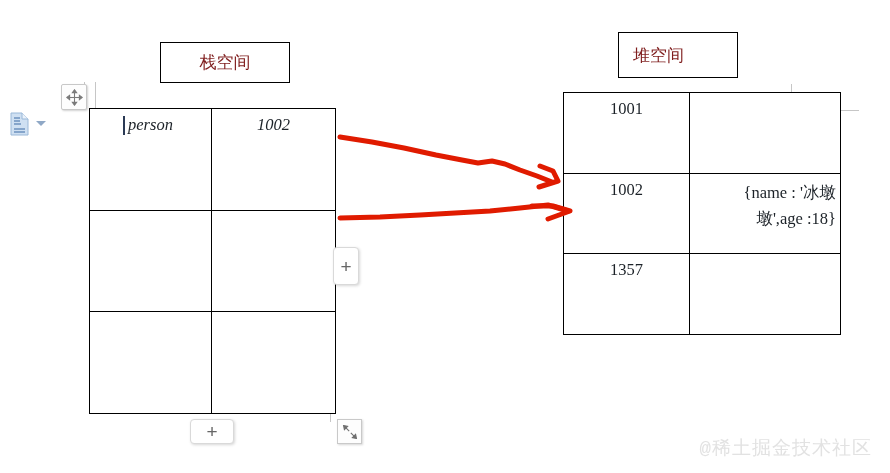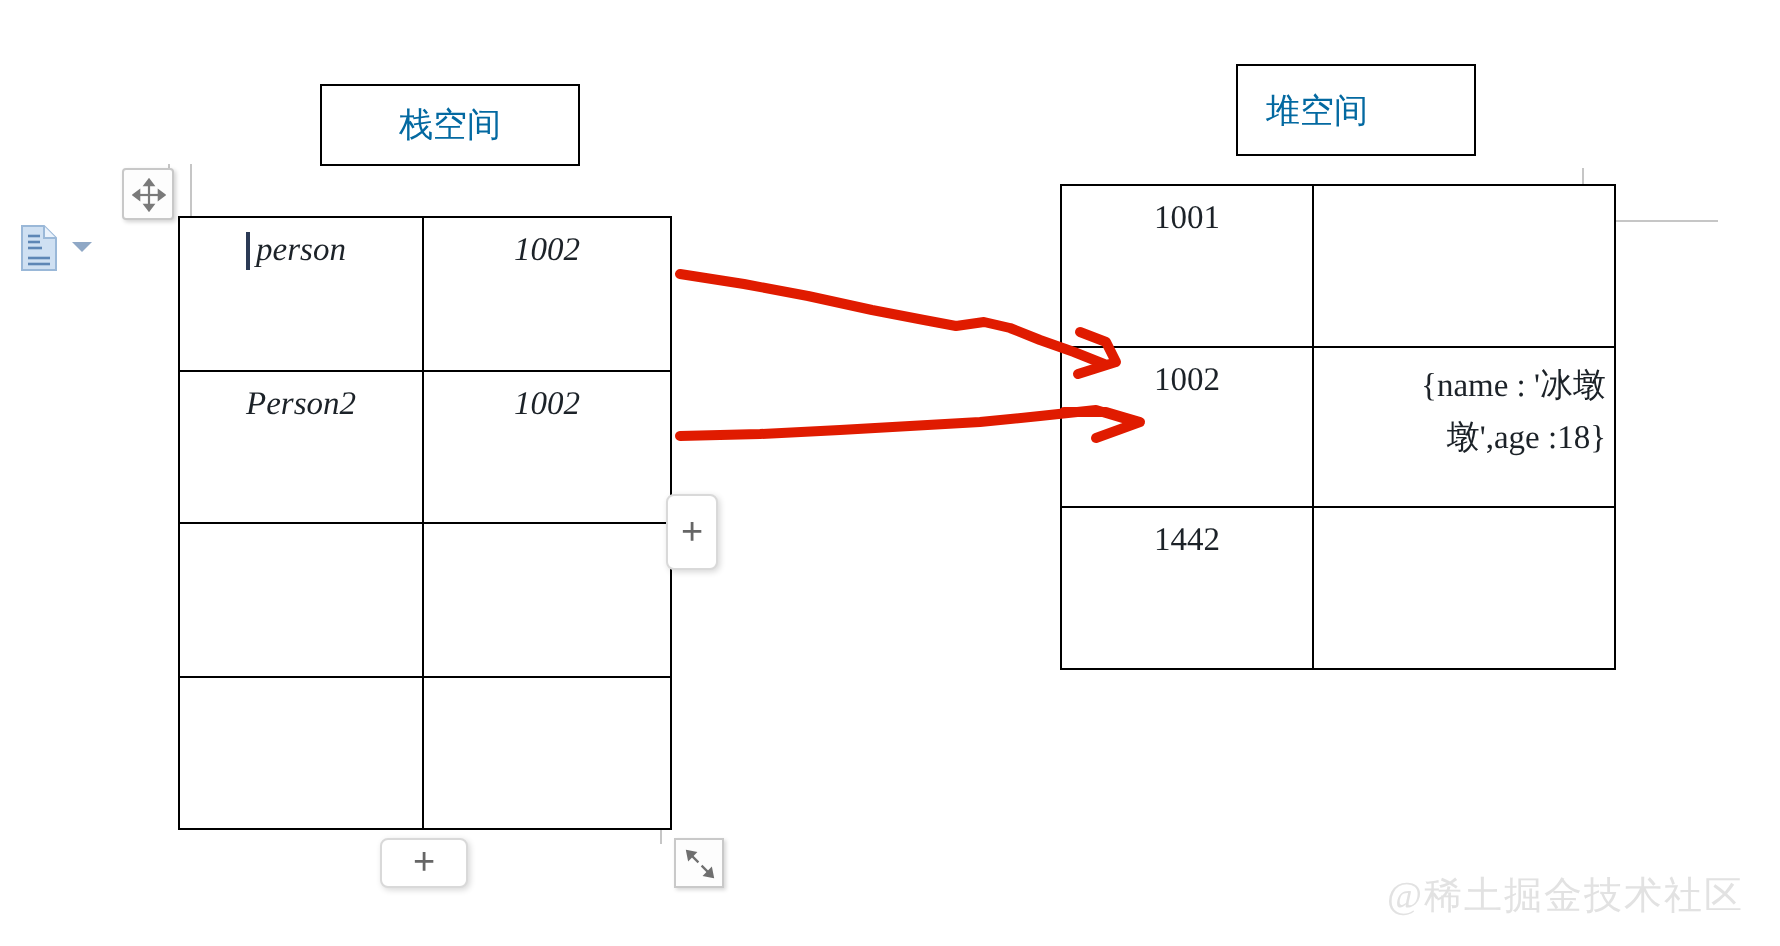--- a/index.html
+++ b/index.html
@@ -19,21 +19,21 @@
   }
 
   
   .title-box {
     position: absolute;
     box-sizing: border-box;
     border: 1px solid #000000;
     background: #ffffff;
     font-family: "Liberation Serif", "DejaVu Serif", serif;
     font-size: 17px;
-    color: #0369a1;
+    color: #7f1d1d;
     display: flex;
     align-items: center;
   }
   #stack-title-box {
     left: 160px;
     top: 42px;
     width: 130px;
     height: 41px;
     justify-content: center;
   }
@@ -83,21 +83,21 @@
     position: absolute;
     left: 33px;
     top: 7px;
     width: 2px;
     height: 19px;
     background: #2b3a55;
   }
 
   
   #heap-table {
-    left: 530px;
+    left: 563px;
     top: 92px;
     width: 277px;
     height: 243px;
   }
   #heap-table td { height: 60.5px; }
   #heap-table td.col-addr { width: 126px; }
   #heap-table td.col-val  { width: 151px; text-align: right; padding-left: 9px; line-height: 1.62; }
 
   
   .move-handle {
@@ -193,21 +193,21 @@
     width: 890px;
     height: 473px;
     pointer-events: none;
   }
 
   
   #watermark {
     position: absolute;
     right: 18px;
     bottom: 12px;
-    font-family: Liberation Serif, serif;
+    font-family: Liberation Mono, monospace;
     font-size: 19px;
     color: #e2e2e2;
     letter-spacing: 1px;
     white-space: nowrap;
   }
 </style>
 </head>
 <body>
 
 <div id="canvas">
@@ -232,28 +232,20 @@
         <td class="col-name has-caret">
           <div class="caret"></div>
           <span>person</span>
         </td>
         <td class="col-addr">
           <span>1002</span>
         </td>
       </tr>
       <tr>
         <td class="col-name">
-          <span>Person2</span>
-        </td>
-        <td class="col-addr">
-          <span>1002</span>
-        </td>
-      </tr>
-      <tr>
-        <td class="col-name">
           <span></span>
         </td>
         <td class="col-addr">
           <span></span>
         </td>
       </tr>
       <tr>
         <td class="col-name">
           <span></span>
         </td>
@@ -277,21 +269,21 @@
       <tr>
         <td class="col-addr">
           <span>1002</span>
         </td>
         <td class="col-val">
           <span>{name : '冰墩墩',age :18}</span>
         </td>
       </tr>
       <tr>
         <td class="col-addr">
-          <span>1442</span>
+          <span>1357</span>
         </td>
         <td class="col-val">
           <span></span>
         </td>
       </tr>
     </tbody>
   </table>
 
   <div class="move-handle">
     <svg width="17" height="17" viewBox="0 0 17 17">

